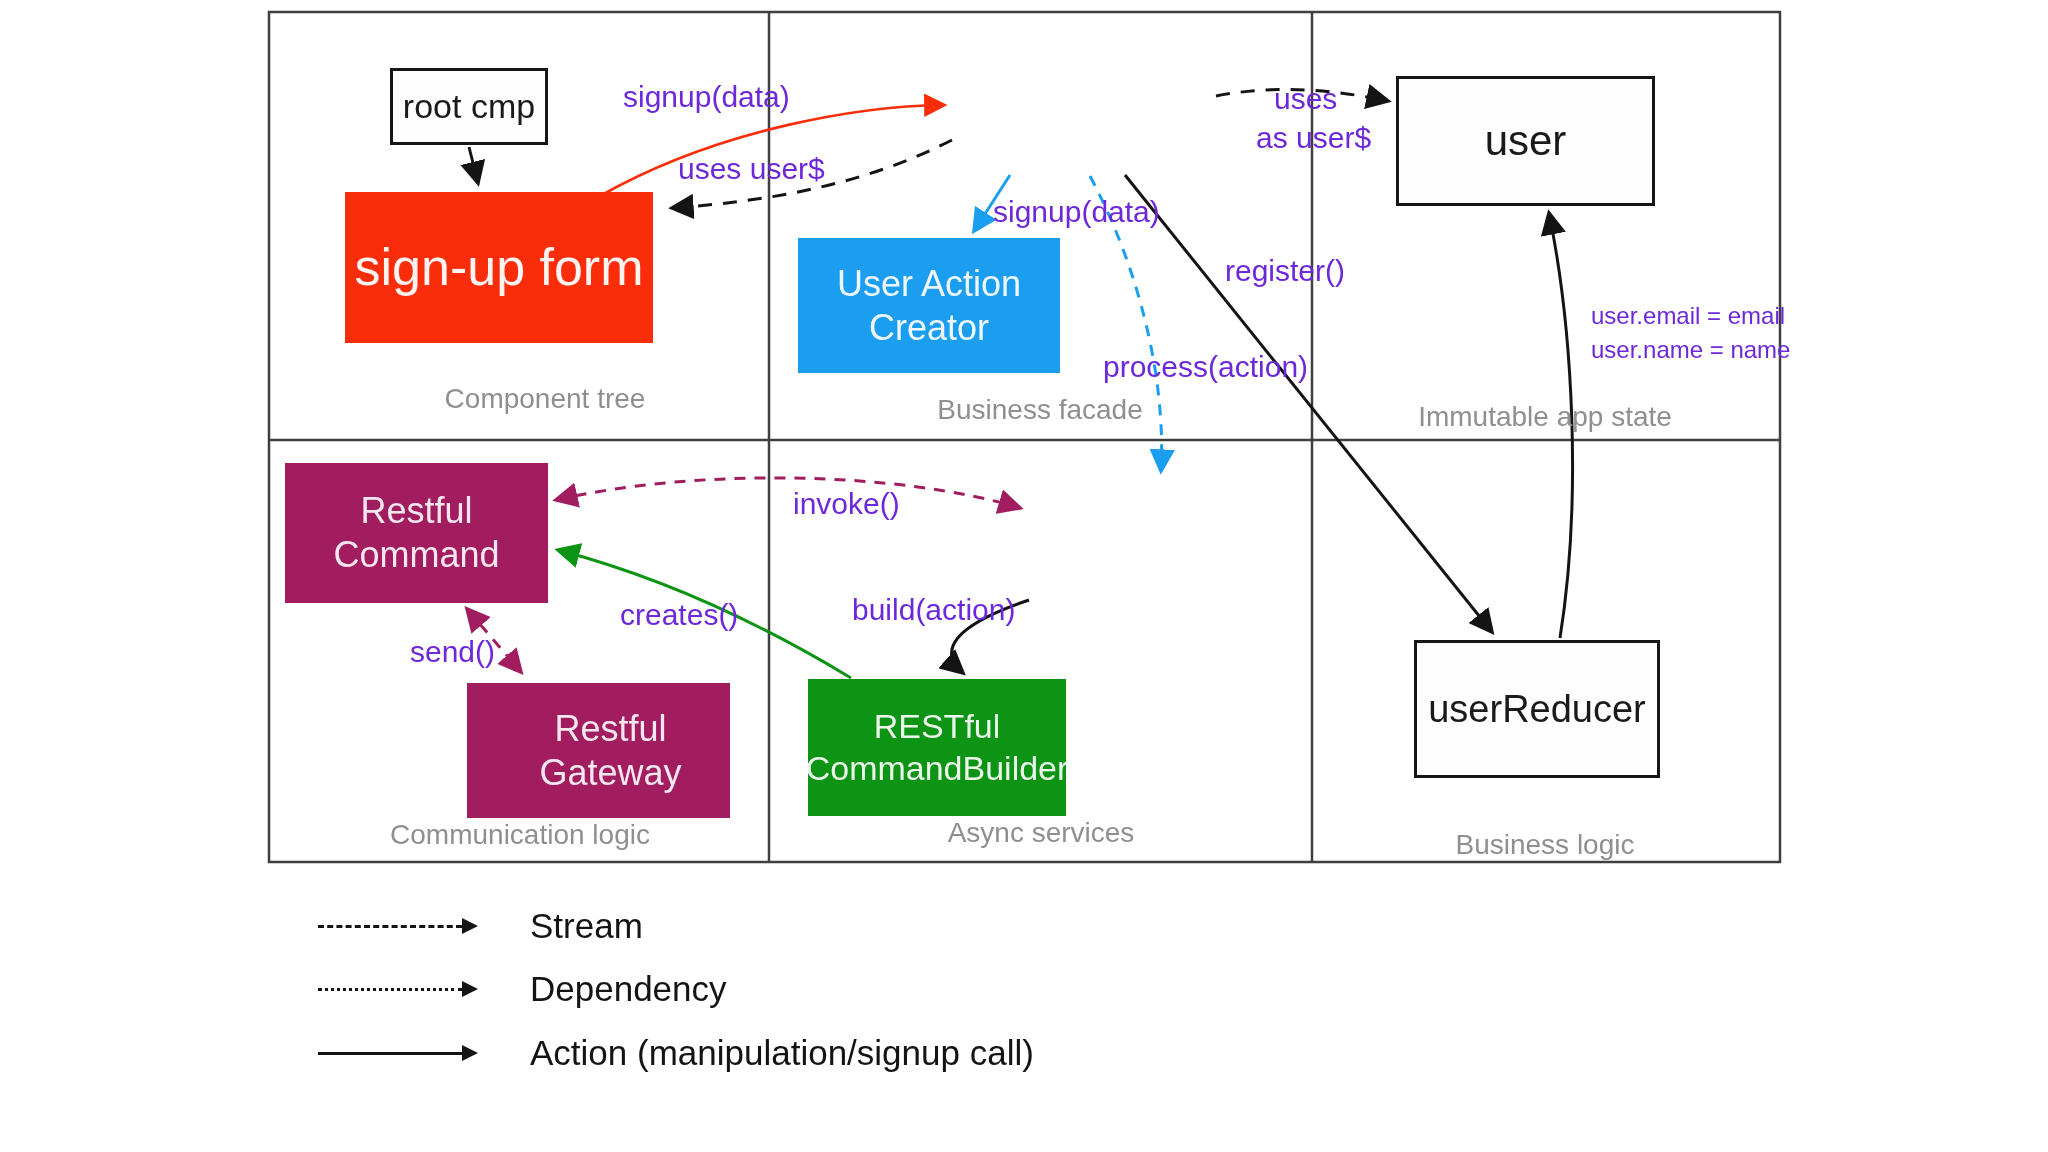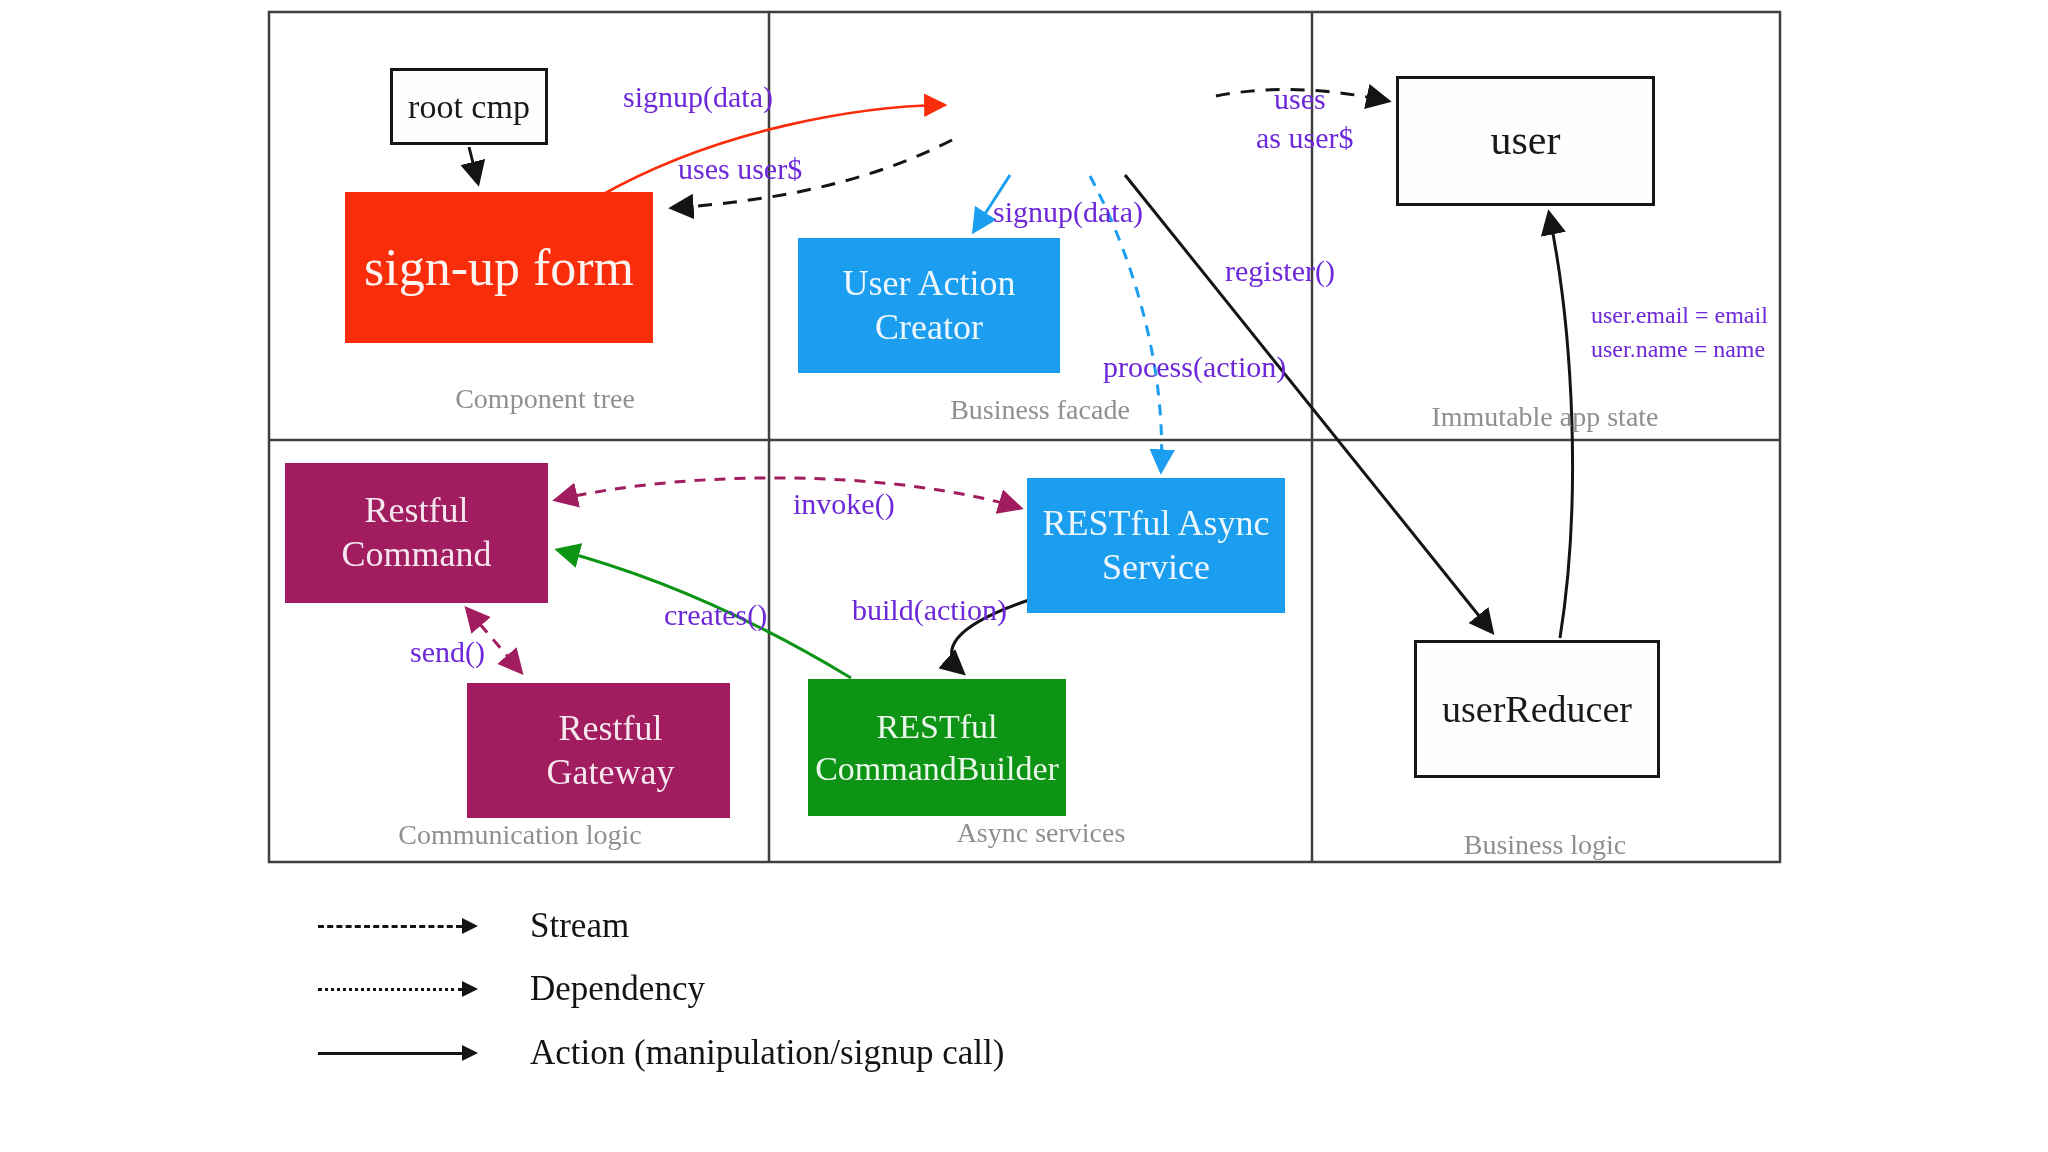--- a/index.html
+++ b/index.html
@@ -1,17 +1,17 @@
 <!DOCTYPE html>
 <html><head>
 <meta charset="utf-8">
 <style>
   html,body{margin:0;padding:0;background:#ffffff;}
   #stage{position:relative;width:2048px;height:1152px;background:#ffffff;overflow:hidden;
-         font-family:Liberation Serif, serif;color:#111;}
+         font-family:Liberation Sans, sans-serif;color:#111;}
   #wires{position:absolute;left:0;top:0;width:2048px;height:1152px;}
   .node{position:absolute;display:flex;align-items:center;justify-content:center;
         text-align:center;white-space:pre-line;line-height:1.22;box-sizing:border-box;}
   .node.red{background:#FA2D0A;color:#fdf3f0;}
   .node.blue{background:#1B9DF0;color:#eef7fd;}
   .node.maroon{background:#A11D5F;color:#f6e7ee;}
   .node.green{background:#0D9414;color:#ebf6eb;}
   .node.plain{background:#fefefe;border:3px solid #161616;color:#1a1a1a;}
   .cell-label{position:absolute;transform:translateX(-50%);color:#8f8f8f;font-size:28px;white-space:nowrap;}
   .edge-label{position:absolute;font-size:30px;color:#6d28d9;white-space:nowrap;}
@@ -77,22 +77,20 @@
   <div class="node plain" style="left:390px;top:68px;width:158px;height:77px;font-size:34px;">root cmp</div>
 
   <div class="node red" style="left:345px;top:192px;width:308px;height:151px;font-size:52px;">sign-up form</div>
 
 
   <div class="node plain" style="left:1396px;top:76px;width:259px;height:130px;font-size:42px;">user</div>
 
   <div class="node blue" style="left:798px;top:238px;width:262px;height:135px;font-size:36px;">User Action
 Creator</div>
 
-  <div class="node blue" style="left:1027px;top:478px;width:258px;height:135px;font-size:36px;">RESTful Async
-Service</div>
 
   <div class="node maroon" style="left:285px;top:463px;width:263px;height:140px;font-size:36px;">Restful
 Command</div>
 
   <div class="node maroon" style="left:467px;top:683px;width:263px;height:135px;font-size:36px;padding-left:24px;">Restful Gateway</div>
 
   <div class="node green" style="left:808px;top:679px;width:258px;height:137px;font-size:34px;">RESTful
 CommandBuilder</div>
 
   <div class="node plain" style="left:1414px;top:640px;width:246px;height:138px;font-size:38px;">userReducer</div>
@@ -107,21 +105,21 @@
   <div class="edge-label" style="left:623px;top:80px;">signup(data)</div>
   <div class="edge-label" style="left:678px;top:152px;">uses user$</div>
   <div class="edge-label" style="left:1274px;top:82px;">uses</div>
   <div class="edge-label" style="left:1256px;top:121px;">as user$</div>
   <div class="edge-label" style="left:993px;top:195px;">signup(data)</div>
   <div class="edge-label" style="left:1225px;top:254px;">register()</div>
   <div class="edge-label" style="left:1103px;top:350px;">process(action)</div>
   <div class="edge-label small-label" style="left:1591px;top:302px;">user.email = email</div>
   <div class="edge-label small-label" style="left:1591px;top:336px;">user.name = name</div>
   <div class="edge-label" style="left:793px;top:487px;">invoke()</div>
-  <div class="edge-label" style="left:664px;top:598px;text-align:center;">creates()</div>
+  <div class="edge-label" style="left:620px;top:598px;text-align:center;">creates()</div>
   <div class="edge-label" style="left:410px;top:635px;">send()</div>
   <div class="edge-label" style="left:852px;top:593px;">build(action)</div>
 
   <div>
     <div class="legend-row">
       <div class="legend-line dashed" style="left:318px;top:925px;"></div>
       <div class="legend-head" style="left:462px;top:918px;"></div>
       <div class="legend-label" style="left:530px;top:906px;">Stream</div>
     </div>
     <div class="legend-row">

